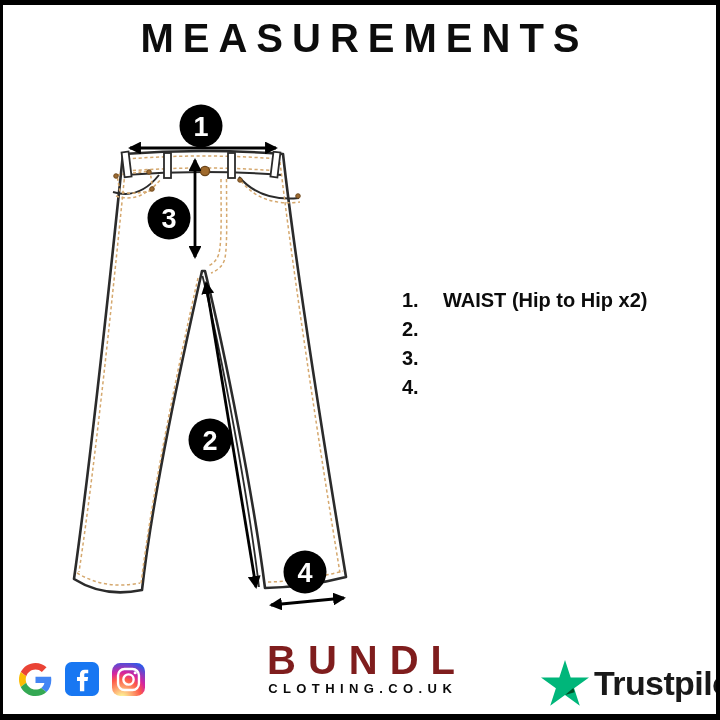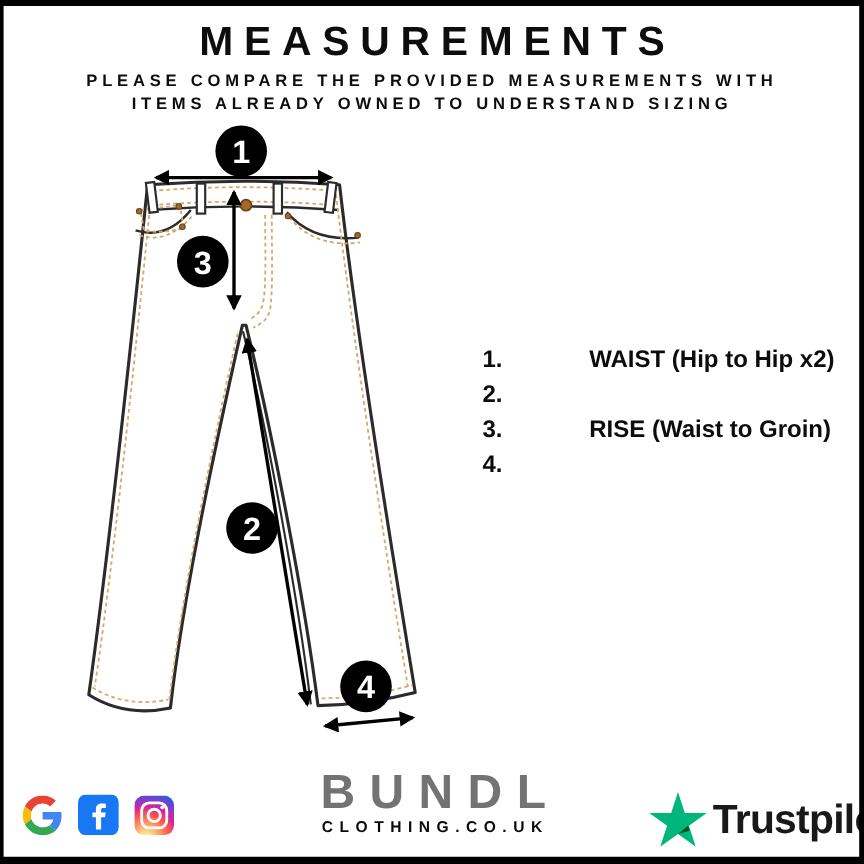--- a/index.html
+++ b/index.html
@@ -4,49 +4,45 @@
 <style>
   html,body{margin:0;padding:0;background:#fff;}
   .canvas{
     position:relative;width:720px;height:720px;background:#ffffff;
     font-family:"Liberation Sans","DejaVu Sans",sans-serif;overflow:hidden;color:#0d0d0d;
   }
   .frame{position:absolute;inset:0;border-top:5px solid #000;border-left:3px solid #000;
          border-right:4px solid #000;border-bottom:6px solid #000;pointer-events:none;z-index:50;}
   
   .title{position:absolute;top:16px;left:0;width:100%;text-align:center;
-         font-size:34px;font-weight:bold;letter-spacing:9px;text-indent:9px;white-space:nowrap;}
+         font-size:40px;font-weight:bold;letter-spacing:9px;text-indent:9px;white-space:nowrap;}
   .subtitle{position:absolute;top:58px;left:0;width:100%;text-align:center;
             font-size:13.8px;font-weight:bold;letter-spacing:4px;line-height:19px;white-space:nowrap;}
   
   .jeans-wrap{position:absolute;left:55px;top:100px;width:330px;height:530px;}
   
   .legend{position:absolute;left:402px;top:289px;width:300px;}
   .legend-row{display:flex;align-items:baseline;height:29px;font-size:20px;font-weight:bold;color:#0c0c0c;}
   .legend-num{width:41px;flex:0 0 41px;}
-  .legend-label{flex:1;white-space:nowrap;margin-left:48px;}
+  .legend-label{flex:1;white-space:nowrap;}
   
   .social{position:absolute;left:19px;top:662px;display:flex;align-items:center;gap:13px;}
   .brand{position:absolute;left:255px;top:641px;width:210px;text-align:center;}
-  .brand-name{font-size:40px;font-weight:bold;letter-spacing:12px;text-indent:12px;line-height:38px;white-space:nowrap;color:#737373;}
+  .brand-name{font-size:40px;font-weight:bold;letter-spacing:12px;text-indent:12px;line-height:38px;white-space:nowrap;color:#7f1d1d;}
   .brand-domain{font-size:13px;font-weight:bold;letter-spacing:5.4px;text-indent:5.4px;margin-top:2px;white-space:nowrap;color:#0a0a0a;}
   .trustpilot{position:absolute;left:541px;top:660px;display:flex;align-items:center;gap:5px;}
   .trustpilot-text{font-size:34px;font-weight:600;letter-spacing:-0.6px;color:#191919;}
 </style>
 </head>
 <body>
 
 <div class="canvas">
   <div class="frame"></div>
 
   <div class="title">MEASUREMENTS</div>
-  <div class="subtitle">
-    <div>PLEASE COMPARE THE PROVIDED MEASUREMENTS WITH</div>
-    <div>ITEMS ALREADY OWNED TO UNDERSTAND SIZING</div>
-  </div>
 
   <div class="jeans-wrap">
     <svg width="330" height="530" viewBox="0 0 330 530">
       <defs>
         <marker id="ah" viewBox="0 0 10 10" refX="8.5" refY="5" markerWidth="4.6" markerHeight="4.6" orient="auto-start-reverse">
           <path d="M0 0 L10 5 L0 10 z" fill="#000"></path>
         </marker>
       </defs>
 
       <path d="M 68 54 Q 148 48 228 54
@@ -125,21 +121,20 @@
   <div class="legend">
     <div class="legend-row">
       <span class="legend-num">1.</span>
       <span class="legend-label">WAIST (Hip to Hip x2)</span>
     </div>
     <div class="legend-row">
       <span class="legend-num">2.</span>
     </div>
     <div class="legend-row">
       <span class="legend-num">3.</span>
-      <span class="legend-label">RISE (Waist to Groin)</span>
     </div>
     <div class="legend-row">
       <span class="legend-num">4.</span>
     </div>
   </div>
 
   <div class="social">
     <svg width="33" height="33" viewBox="0 0 48 48">
       <path fill="#EA4335" d="M24 9.5c3.54 0 6.71 1.22 9.21 3.6l6.85-6.85C35.9 2.38 30.47 0 24 0 14.62 0 6.51 5.38 2.56 13.22l7.98 6.19C12.43 13.72 17.74 9.5 24 9.5z"></path>
       <path fill="#4285F4" d="M46.98 24.55c0-1.57-.15-3.09-.38-4.55H24v9.02h12.94c-.58 2.96-2.26 5.48-4.78 7.18l7.73 6c4.51-4.18 7.09-10.36 7.09-17.65z"></path>

